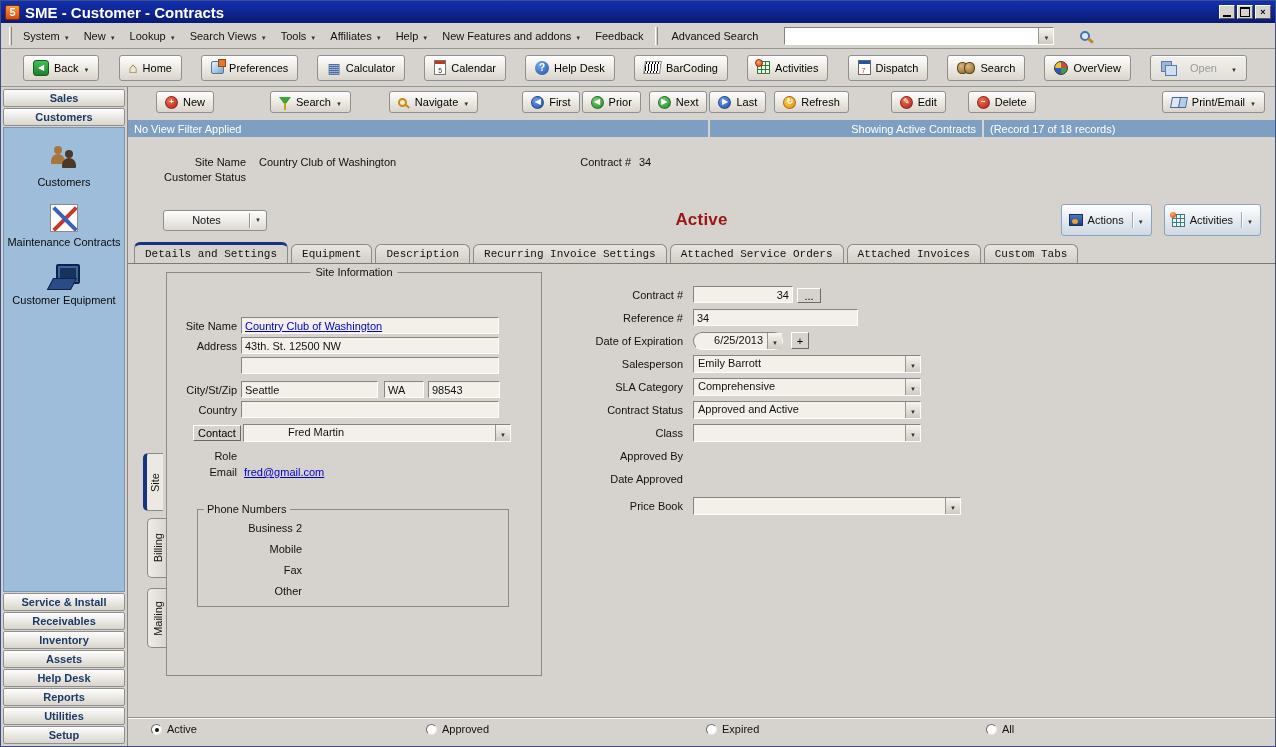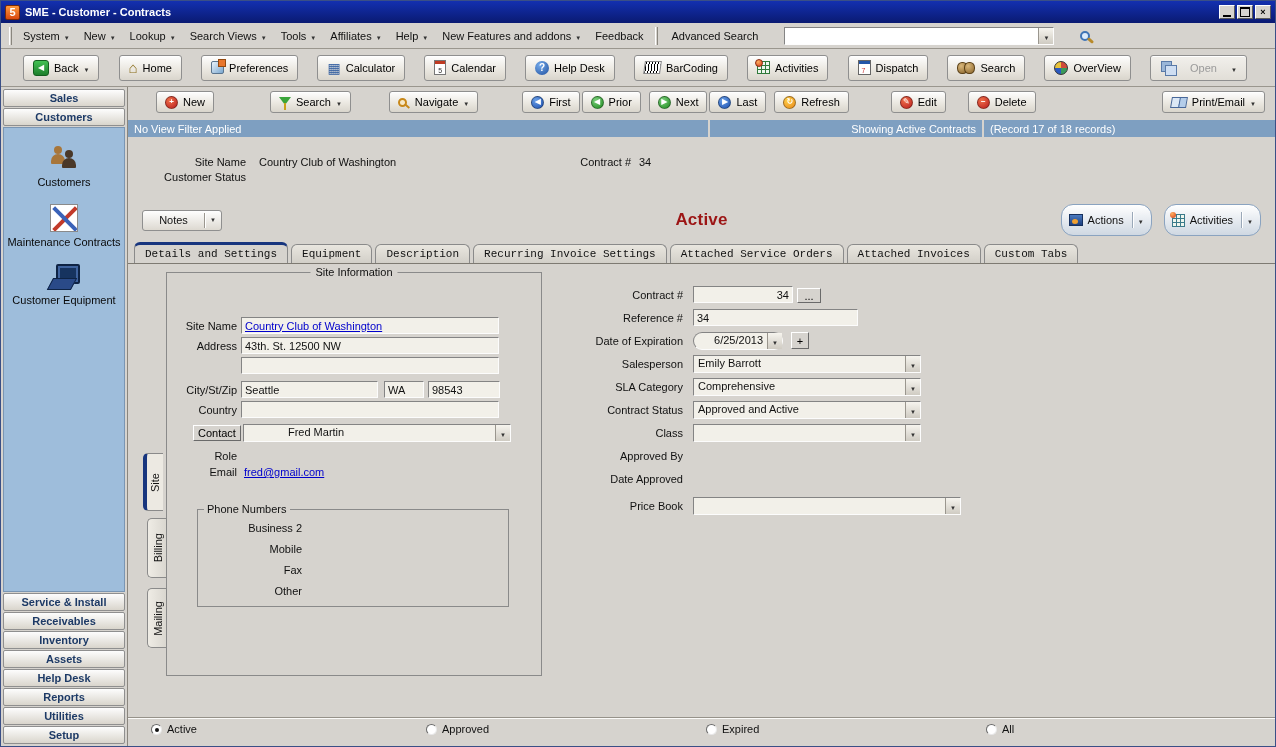--- a/index.html
+++ b/index.html
@@ -7,21 +7,21 @@
   body {
     width:1276px; height:747px; overflow:hidden;
     font-family:"Liberation Sans","DejaVu Sans",sans-serif;
     font-size:11px; color:#111; background:#d6d3ce;
   }
   .window { width:1276px; height:747px; display:flex; flex-direction:column; border:1px solid #3a4f86; background:#d6d3ce; }
 
   
   .titlebar { height:22px; background:linear-gradient(#1330b0,#0a1a72); color:#fff; display:flex; align-items:center; padding:0 4px; gap:5px; flex:none; }
   .app-icon { width:15px; height:15px; display:flex; align-items:center; justify-content:center; background:linear-gradient(#ff9a3c,#d8480f); color:#fff; font-weight:bold; font-size:11px; border-radius:2px; border:1px solid #7a2a05; }
-  .title-text { font-weight:bold; font-size:11px; }
+  .title-text { font-weight:bold; font-size:15px; }
   .winbtns { margin-left:auto; display:flex; gap:2px; }
   .wb { width:16px; height:14px; background:#d6d3ce; border:1px solid; border-color:#fff #5a5a5a #5a5a5a #fff; display:flex; align-items:center; justify-content:center; font-size:9px; color:#000; font-weight:bold; line-height:1; }
   .wb-min::after { content:""; display:block; width:8px; height:2px; background:#000; margin-top:8px; }
   .wb-max::after { content:""; display:block; width:8px; height:7px; border:1px solid #000; border-top-width:2px; }
 
   
   .menubar { height:26px; display:flex; align-items:center; background:#d6d3ce; border-bottom:1px solid #9a968e; padding-left:4px; flex:none; }
   .grip { width:3px; height:18px; border-left:1px solid #fff; border-right:1px solid #8a867e; margin:0 4px; }
   .menu-item { display:flex; align-items:center; gap:4px; padding:3px 7px; cursor:default; }
   .arr::after { content:"▼"; font-size:6px; color:#333; }
@@ -113,27 +113,27 @@
   
   .rec-header { height:60px; flex:none; padding:18px 0 0 22px; }
   .rh-row { display:flex; line-height:15px; }
   .rh-label { width:96px; text-align:right; flex:none; }
   .rh-val { margin-left:13px; width:300px; flex:none; }
   .rh-clabel { width:72px; text-align:right; flex:none; }
   .rh-cval { margin-left:8px; }
 
   
   .rec-bar { height:26px; flex:none; margin-top:10px; padding:0 14px; display:flex; align-items:center; position:relative; }
-  .notes-btn { display:inline-flex; align-items:center; height:21px; width:80px; border:1px solid #8f8f8f; border-radius:3px; background:linear-gradient(#fefefe,#ddd9d1); }
+  .notes-btn { display:inline-flex; align-items:center; height:21px; width:104px; border:1px solid #8f8f8f; border-radius:3px; background:linear-gradient(#fefefe,#ddd9d1);margin-left:21px; }
   .notes-btn .nlab { flex:1; text-align:center; }
   .notes-btn .nsep { width:1px; height:15px; background:#9a968e; box-shadow:1px 0 0 #fff; }
   .notes-btn .narr { width:16px; display:flex; justify-content:center; }
   .status-big { position:absolute; left:50%; transform:translateX(-50%); color:#9c1515; font-size:17px; font-weight:bold; letter-spacing:.2px; }
   .rb-right { margin-left:auto; display:flex; gap:12px; }
-  .abtn { display:inline-flex; align-items:center; gap:5px; height:24px; padding:15px 7px; border:1px solid #8aa3c0; border-radius:12px; background:linear-gradient(#ffffff,#e4e9ef 55%,#cfd8e2); }
+  .abtn { display:inline-flex; align-items:center; gap:5px; height:24px; padding:15px 7px; border:1px solid #8aa3c0; border-radius:3px; background:linear-gradient(#ffffff,#e4e9ef 55%,#cfd8e2); }
   .abtn .nsep { width:1px; height:16px; background:#9aa8b8; box-shadow:1px 0 0 #fff; margin-left:3px; }
   .ic-actions { width:14px; height:12px; background:linear-gradient(#4a7ac0,#1d3f7e); border:1px solid #16305e; position:relative; }
   .ic-actions::after { content:""; position:absolute; left:2px; top:4px; width:6px; height:5px; border-radius:50%; background:#f0a030; }
   .ic-act2 { width:13px; height:13px; background-color:#eef6ee; background-image:repeating-linear-gradient(0deg,transparent 0 3px,#3a7a8a 3px 4px),repeating-linear-gradient(90deg,transparent 0 3px,#3a7a8a 3px 4px); border:1px solid #3a7a8a; position:relative; }
   .ic-act2::after { content:""; position:absolute; left:-3px; top:-3px; width:6px; height:6px; border-radius:50%; background:radial-gradient(circle at 35% 30%,#ffb060,#d23c1a); }
 
   
   .tabs { flex:none; display:flex; align-items:flex-end; padding-left:6px; margin-top:9px; position:relative; z-index:2; height:21px; }
   .tab { display:inline-flex; align-items:center; height:19px; padding:0 10px; border:1px solid #8a8a8a; border-bottom:none; border-radius:6px 6px 0 0; background:linear-gradient(#e9e6df,#d2cfc8); margin-right:3px; white-space:nowrap; cursor:default;font-family:Liberation Mono, monospace; }
   .tab.active { height:21px; border-top:3px solid #17357e; background:#d6d3ce; position:relative; z-index:3; }

